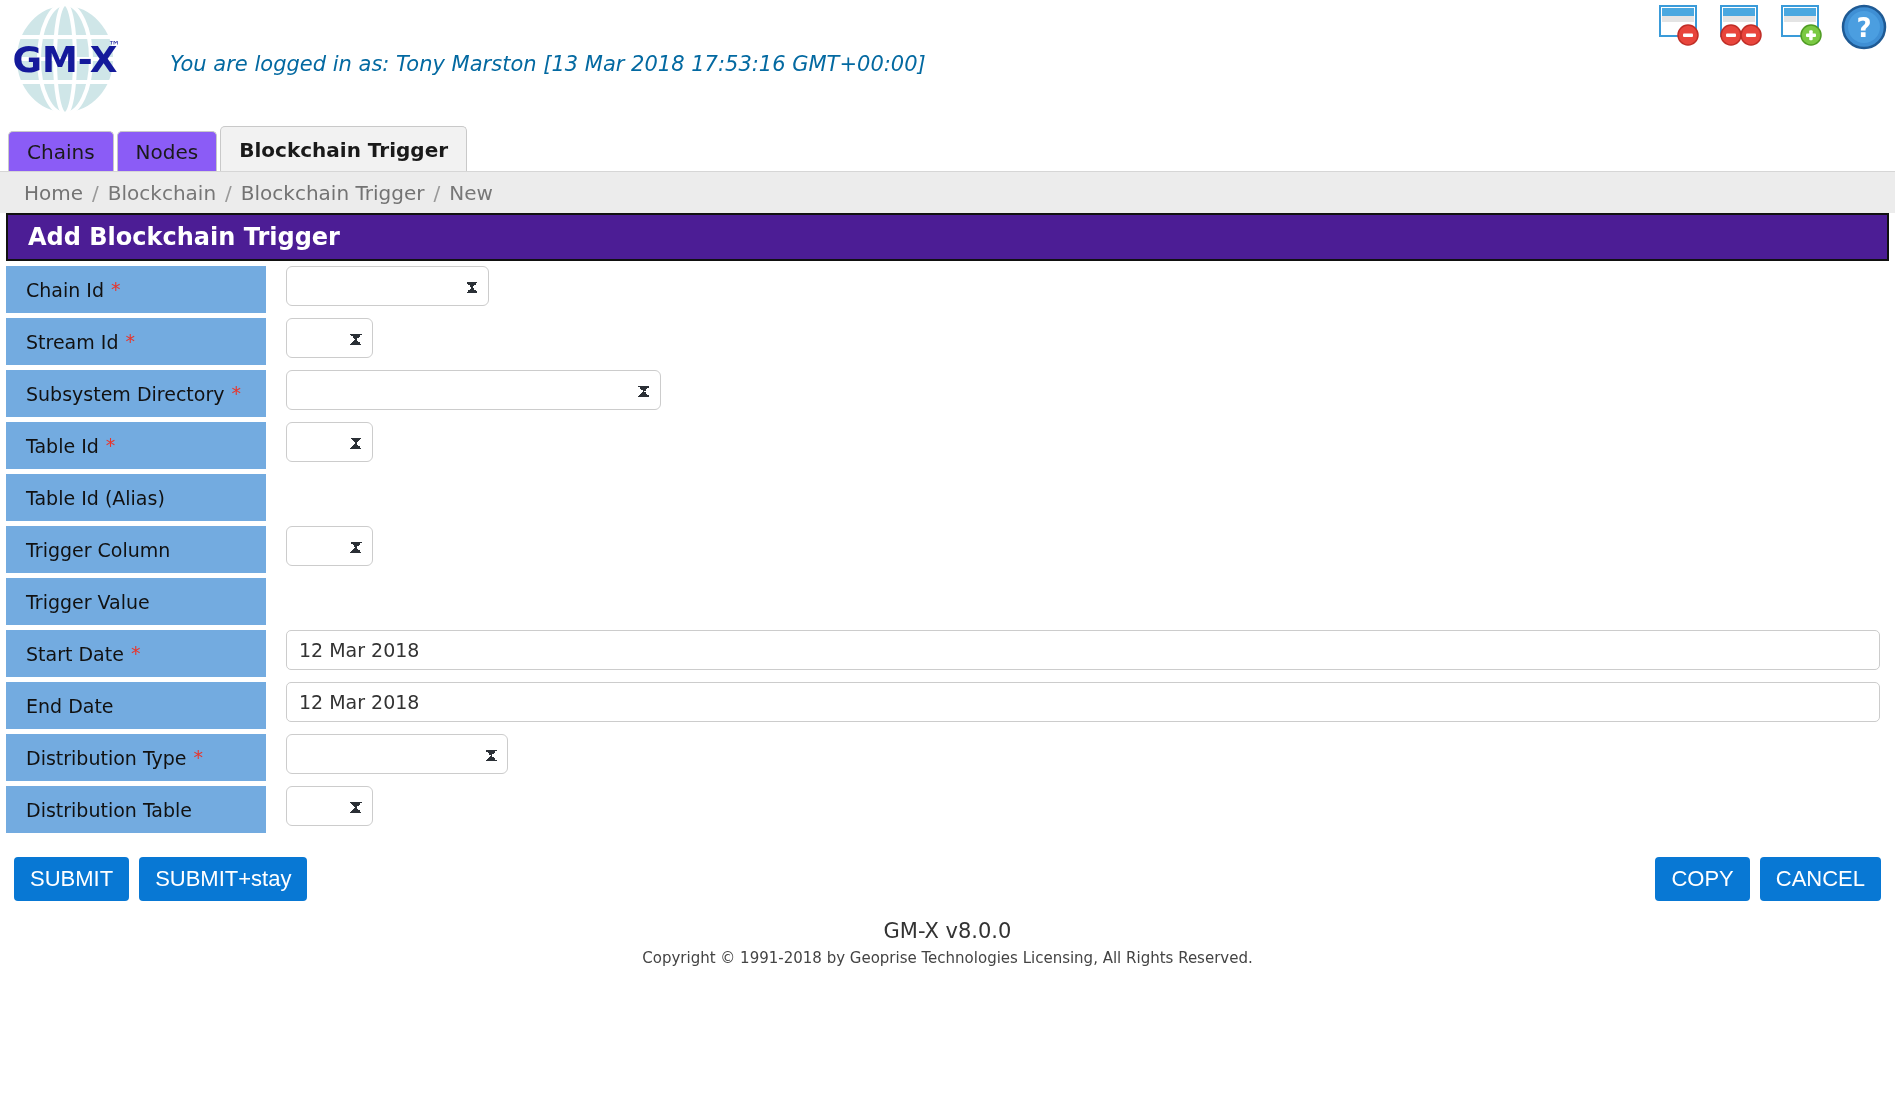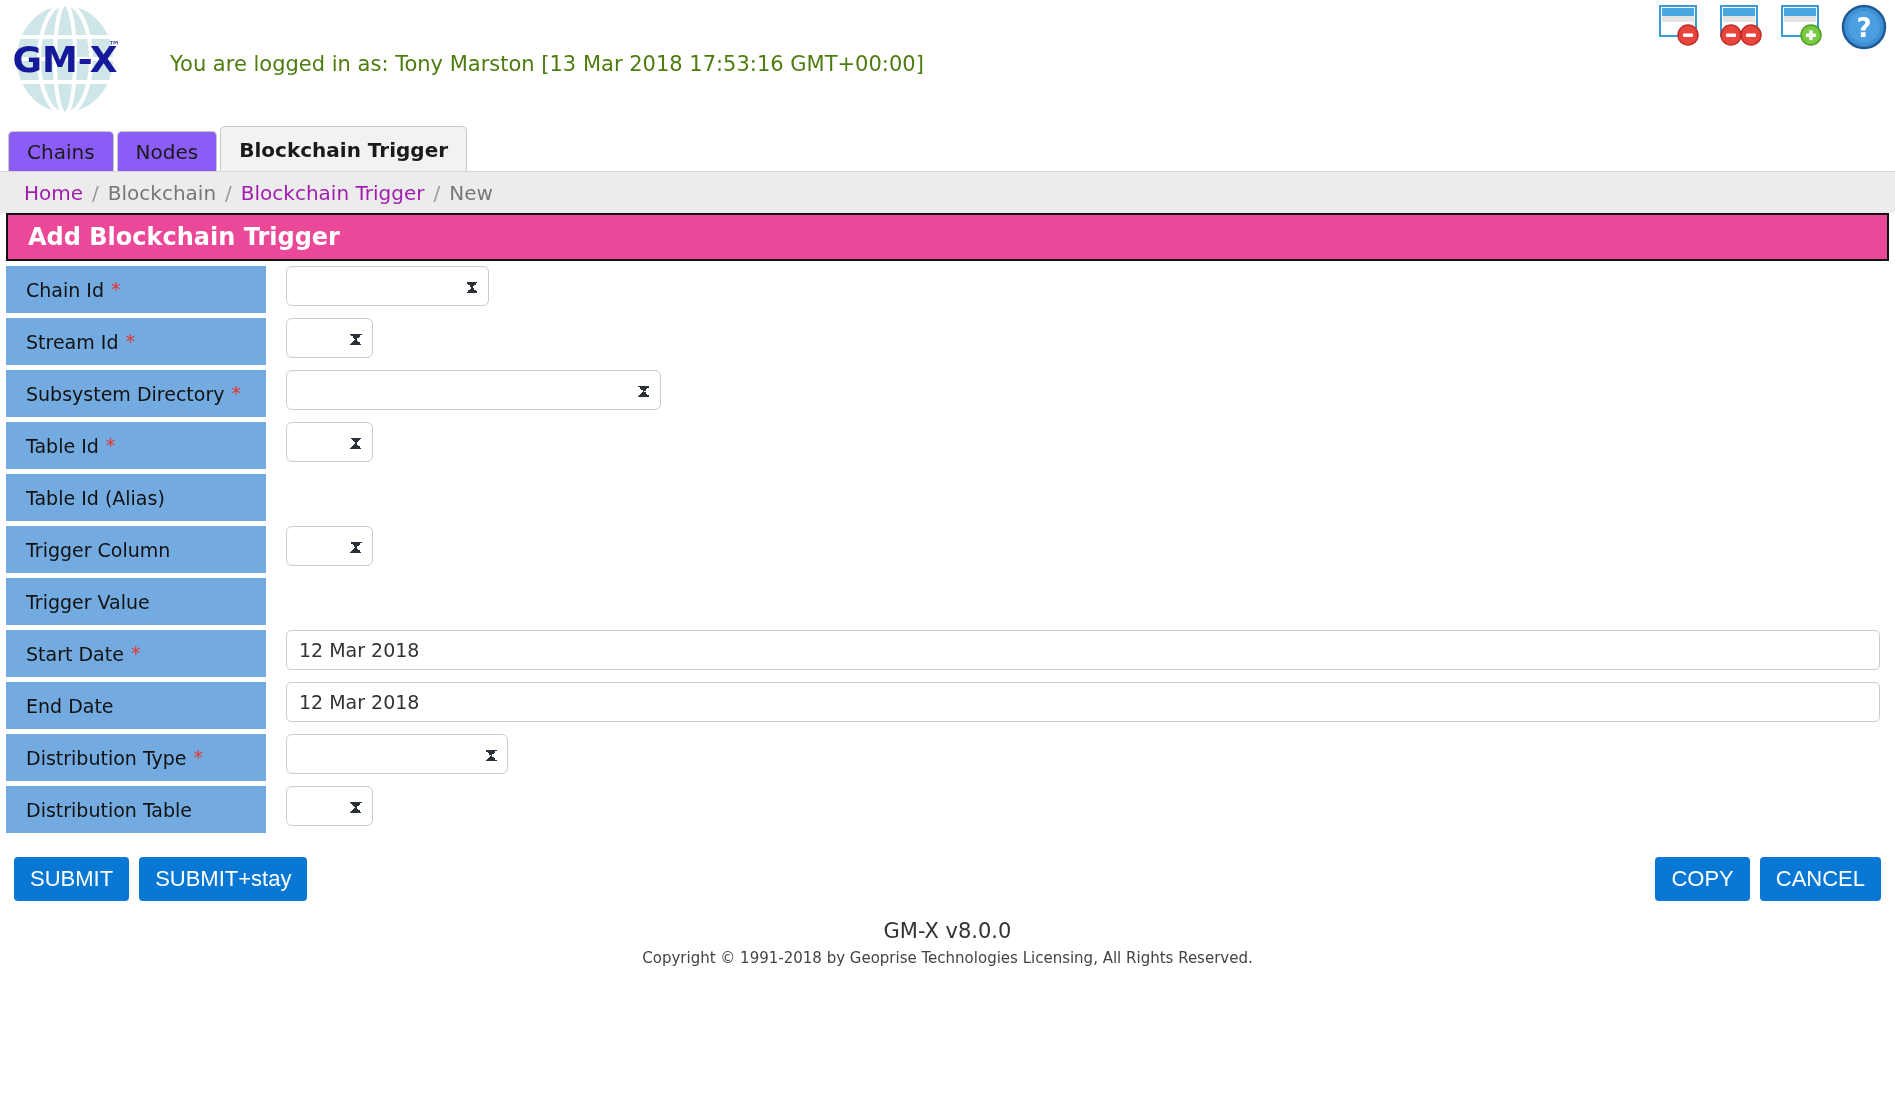--- a/index.html
+++ b/index.html
@@ -11,23 +11,24 @@
     overflow:hidden;
   }
   
   .header{position:relative;height:125px;}
   .logo{
     position:absolute;left:8px;top:2px;width:115px;height:115px;
   }
   .logo svg{display:block;}
   .login-text{
     position:absolute;left:170px;top:52px;
-    font-size:21px;color:#4d7c0f;
+    font-size:21px;color:#0369a1;
     font-family:"DejaVu Sans", sans-serif;
     white-space:nowrap;
+    font-style:italic;
   }
   .win-icons{
     position:absolute;right:8px;top:4px;
     display:flex;align-items:flex-start;gap:14px;
   }
   .win-icon{width:47px;height:44px;position:relative;cursor:pointer;}
   .help-icon{width:46px;height:46px;cursor:pointer;}
   
   .tabbar{
     position:relative;height:46px;padding-left:8px;
@@ -56,27 +57,27 @@
   .breadcrumb{
     background:#ececec;
     height:41px;
     display:flex;align-items:center;
     padding-left:24px;
     font-size:20px;
     font-family:"DejaVu Sans", sans-serif;
     gap:9px;
     border-top:1px solid #d6d6d6;
   }
-  .crumb-link{color:#a21caf;cursor:pointer;}
+  .crumb-link{color:#737373;cursor:pointer;}
   .crumb-static{color:#777;}
   .crumb-sep{color:#999;}
   
   .titlebar{
     margin:0 6px;
-    background:#ec4899;
+    background:#4c1d95;
     border:2px solid #111;
     height:48px;
     display:flex;align-items:center;
     padding-left:20px;
     box-sizing:border-box;
   }
   .titlebar .title{
     color:#fff;font-size:24px;font-weight:bold;
     font-family:"DejaVu Sans", sans-serif;
   }

